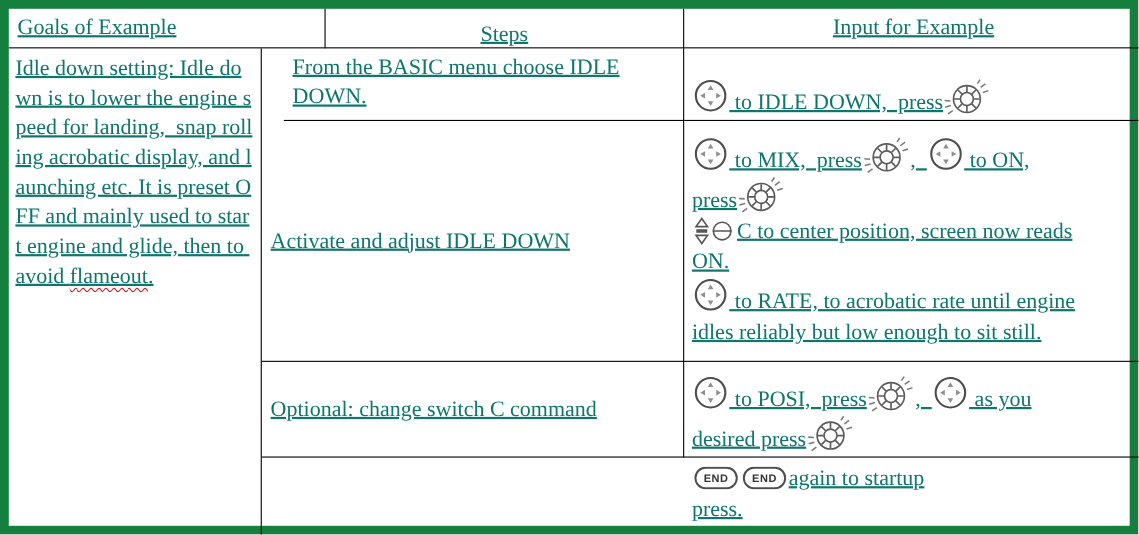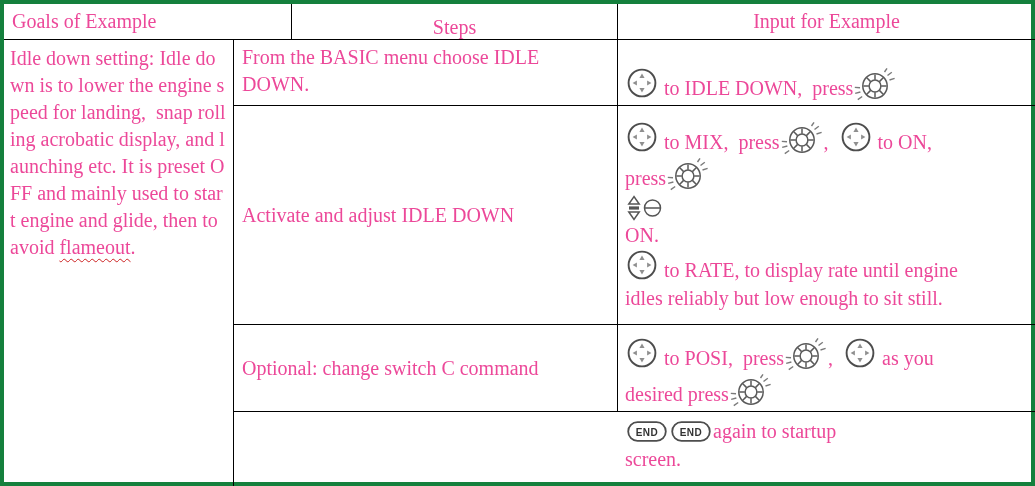--- a/index.html
+++ b/index.html
@@ -1,27 +1,28 @@
 <!DOCTYPE html>
 <html><head>
 <meta charset="utf-8">
 <style>
   html,body{margin:0;padding:0;background:#fff;}
   .doc-table{
     position:relative;
     width:1035px;height:486px;
     box-sizing:border-box;
-    border:4px solid #15803d;
+    border:8px solid #15803d;
     display:grid;
     grid-template-columns:230px 58px 326px 417px;
     grid-template-rows:36px 66px 219px 87px 74px;
     font-family:"Liberation Serif",serif;
     font-size:20px;
-    color:#ec4899;
+    color:#0f766e;
     background:#fff;
+    text-decoration:underline;
   }
   .cell{box-sizing:border-box;overflow:hidden;}
   .brd-r{border-right:1.5px solid #000;}
   .brd-b{border-bottom:1.5px solid #000;}
 
   .h-goals{grid-column:1/3;grid-row:1;display:flex;align-items:center;padding:0 8px;}
   .h-steps{grid-column:3/4;grid-row:1;display:flex;align-items:flex-end;justify-content:center;}
   .h-input{grid-column:4/5;grid-row:1;display:flex;align-items:center;justify-content:center;}
 
   .goals-cell{
@@ -32,21 +33,21 @@
     white-space:pre-wrap;
   }
   .misspell{
     text-decoration:underline wavy #cc2222;
     text-decoration-thickness:1px;
     text-underline-offset:4px;
     margin-top:13px;
   }
 
   .step{grid-column:2/4;display:flex;align-items:center;padding:2px 8px;line-height:27px;}
-  .step-1{grid-row:2;align-items:flex-start;padding-top:4px;}
+  .step-1{grid-row:2;align-items:flex-start;padding-top:4px;margin-left:20px;}
   .step-2{grid-row:3;}
   .step-3{grid-row:4;}
   .step-4{grid-row:5;}
 
   .input{grid-column:4/5;display:flex;flex-direction:column;justify-content:flex-end;padding:2px 7px;}
   .input-1{grid-row:2;}
   .input-2{grid-row:3;justify-content:center;padding-top:4px;}
   .input-3{grid-row:4;}
   .input-4{grid-row:5;justify-content:flex-start;padding-top:5px;}
 
@@ -175,28 +176,28 @@
       <div class="ipara"><span class="icon icon-switch"><svg width="40" height="26" viewBox="0 0 40 26">
             <g stroke="#555" stroke-width="1.5" fill="none">
               <path d="M9 1.6 L3.8 9 L14.2 9 Z"></path>
               <path d="M3.8 17 L14.2 17 L9 24.4 Z"></path>
             </g>
             <rect x="4" y="11.4" width="10" height="3.2" fill="#555"></rect>
             <g stroke="#555" stroke-width="1.5" fill="none">
               <circle cx="27.5" cy="13" r="8"></circle>
               <line x1="19" y1="13" x2="36" y2="13"></line>
             </g>
-          </svg></span><br><span>ON.</span></div>
-      <div class="ipara"><span class="icon icon-dpad"><svg width="32" height="32" viewBox="0 0 32 32">
-            <circle cx="16" cy="16" r="13.4" fill="none" stroke="#4d4d4d" stroke-width="1.9"></circle>
-            <path d="M16 6.6 L13.4 10.9 L18.6 10.9 Z" fill="#8f8f8f"></path>
-            <path d="M16 25.4 L13.4 21.1 L18.6 21.1 Z" fill="#8f8f8f"></path>
-            <path d="M6.6 16 L10.9 13.4 L10.9 18.6 Z" fill="#8f8f8f"></path>
-            <path d="M25.4 16 L21.1 13.4 L21.1 18.6 Z" fill="#8f8f8f"></path>
-          </svg></span><span> to RATE, to display rate until engine</span><br><span>idles reliably but low enough to sit still.</span></div>
+          </svg></span><span>C to center position, screen now reads</span><br><span>ON.</span></div>
+      <div class="ipara"><span class="icon icon-dpad"><svg width="32" height="32" viewBox="0 0 32 32">
+            <circle cx="16" cy="16" r="13.4" fill="none" stroke="#4d4d4d" stroke-width="1.9"></circle>
+            <path d="M16 6.6 L13.4 10.9 L18.6 10.9 Z" fill="#8f8f8f"></path>
+            <path d="M16 25.4 L13.4 21.1 L18.6 21.1 Z" fill="#8f8f8f"></path>
+            <path d="M6.6 16 L10.9 13.4 L10.9 18.6 Z" fill="#8f8f8f"></path>
+            <path d="M25.4 16 L21.1 13.4 L21.1 18.6 Z" fill="#8f8f8f"></path>
+          </svg></span><span> to RATE, to acrobatic rate until engine</span><br><span>idles reliably but low enough to sit still.</span></div>
     </div>
   <div class="cell input input-3 brd-b">
       <div class="ipara"><span class="icon icon-dpad"><svg width="32" height="32" viewBox="0 0 32 32">
             <circle cx="16" cy="16" r="13.4" fill="none" stroke="#4d4d4d" stroke-width="1.9"></circle>
             <path d="M16 6.6 L13.4 10.9 L18.6 10.9 Z" fill="#8f8f8f"></path>
             <path d="M16 25.4 L13.4 21.1 L18.6 21.1 Z" fill="#8f8f8f"></path>
             <path d="M6.6 16 L10.9 13.4 L10.9 18.6 Z" fill="#8f8f8f"></path>
             <path d="M25.4 16 L21.1 13.4 L21.1 18.6 Z" fill="#8f8f8f"></path>
           </svg></span><span> to POSI,  press</span><span class="icon icon-dial"><svg width="42" height="36" viewBox="0 0 42 36">
             <g stroke="#5a5a5a" stroke-width="1.5" fill="none">
@@ -248,16 +249,16 @@
             </g>
           </svg></span></div>
     </div>
   <div class="cell input input-4">
       <div class="ipara"><span class="icon icon-end"><svg width="40" height="21" viewBox="0 0 40 21">
             <rect x="1.2" y="1.2" width="37.6" height="18.6" rx="9.3" fill="none" stroke="#4d4d4d" stroke-width="1.8"></rect>
             <text x="20" y="14.6" text-anchor="middle" font-size="10" font-weight="bold" letter-spacing="0.5" fill="#333" font-family="Liberation Sans, sans-serif">END</text>
           </svg></span><span class="icon icon-end"><svg width="40" height="21" viewBox="0 0 40 21">
             <rect x="1.2" y="1.2" width="37.6" height="18.6" rx="9.3" fill="none" stroke="#4d4d4d" stroke-width="1.8"></rect>
             <text x="20" y="14.6" text-anchor="middle" font-size="10" font-weight="bold" letter-spacing="0.5" fill="#333" font-family="Liberation Sans, sans-serif">END</text>
-          </svg></span><span>again to startup</span><br><span>screen.</span></div>
+          </svg></span><span>again to startup</span><br><span>press.</span></div>
     </div>
 
 </div>
 
 </body></html>

